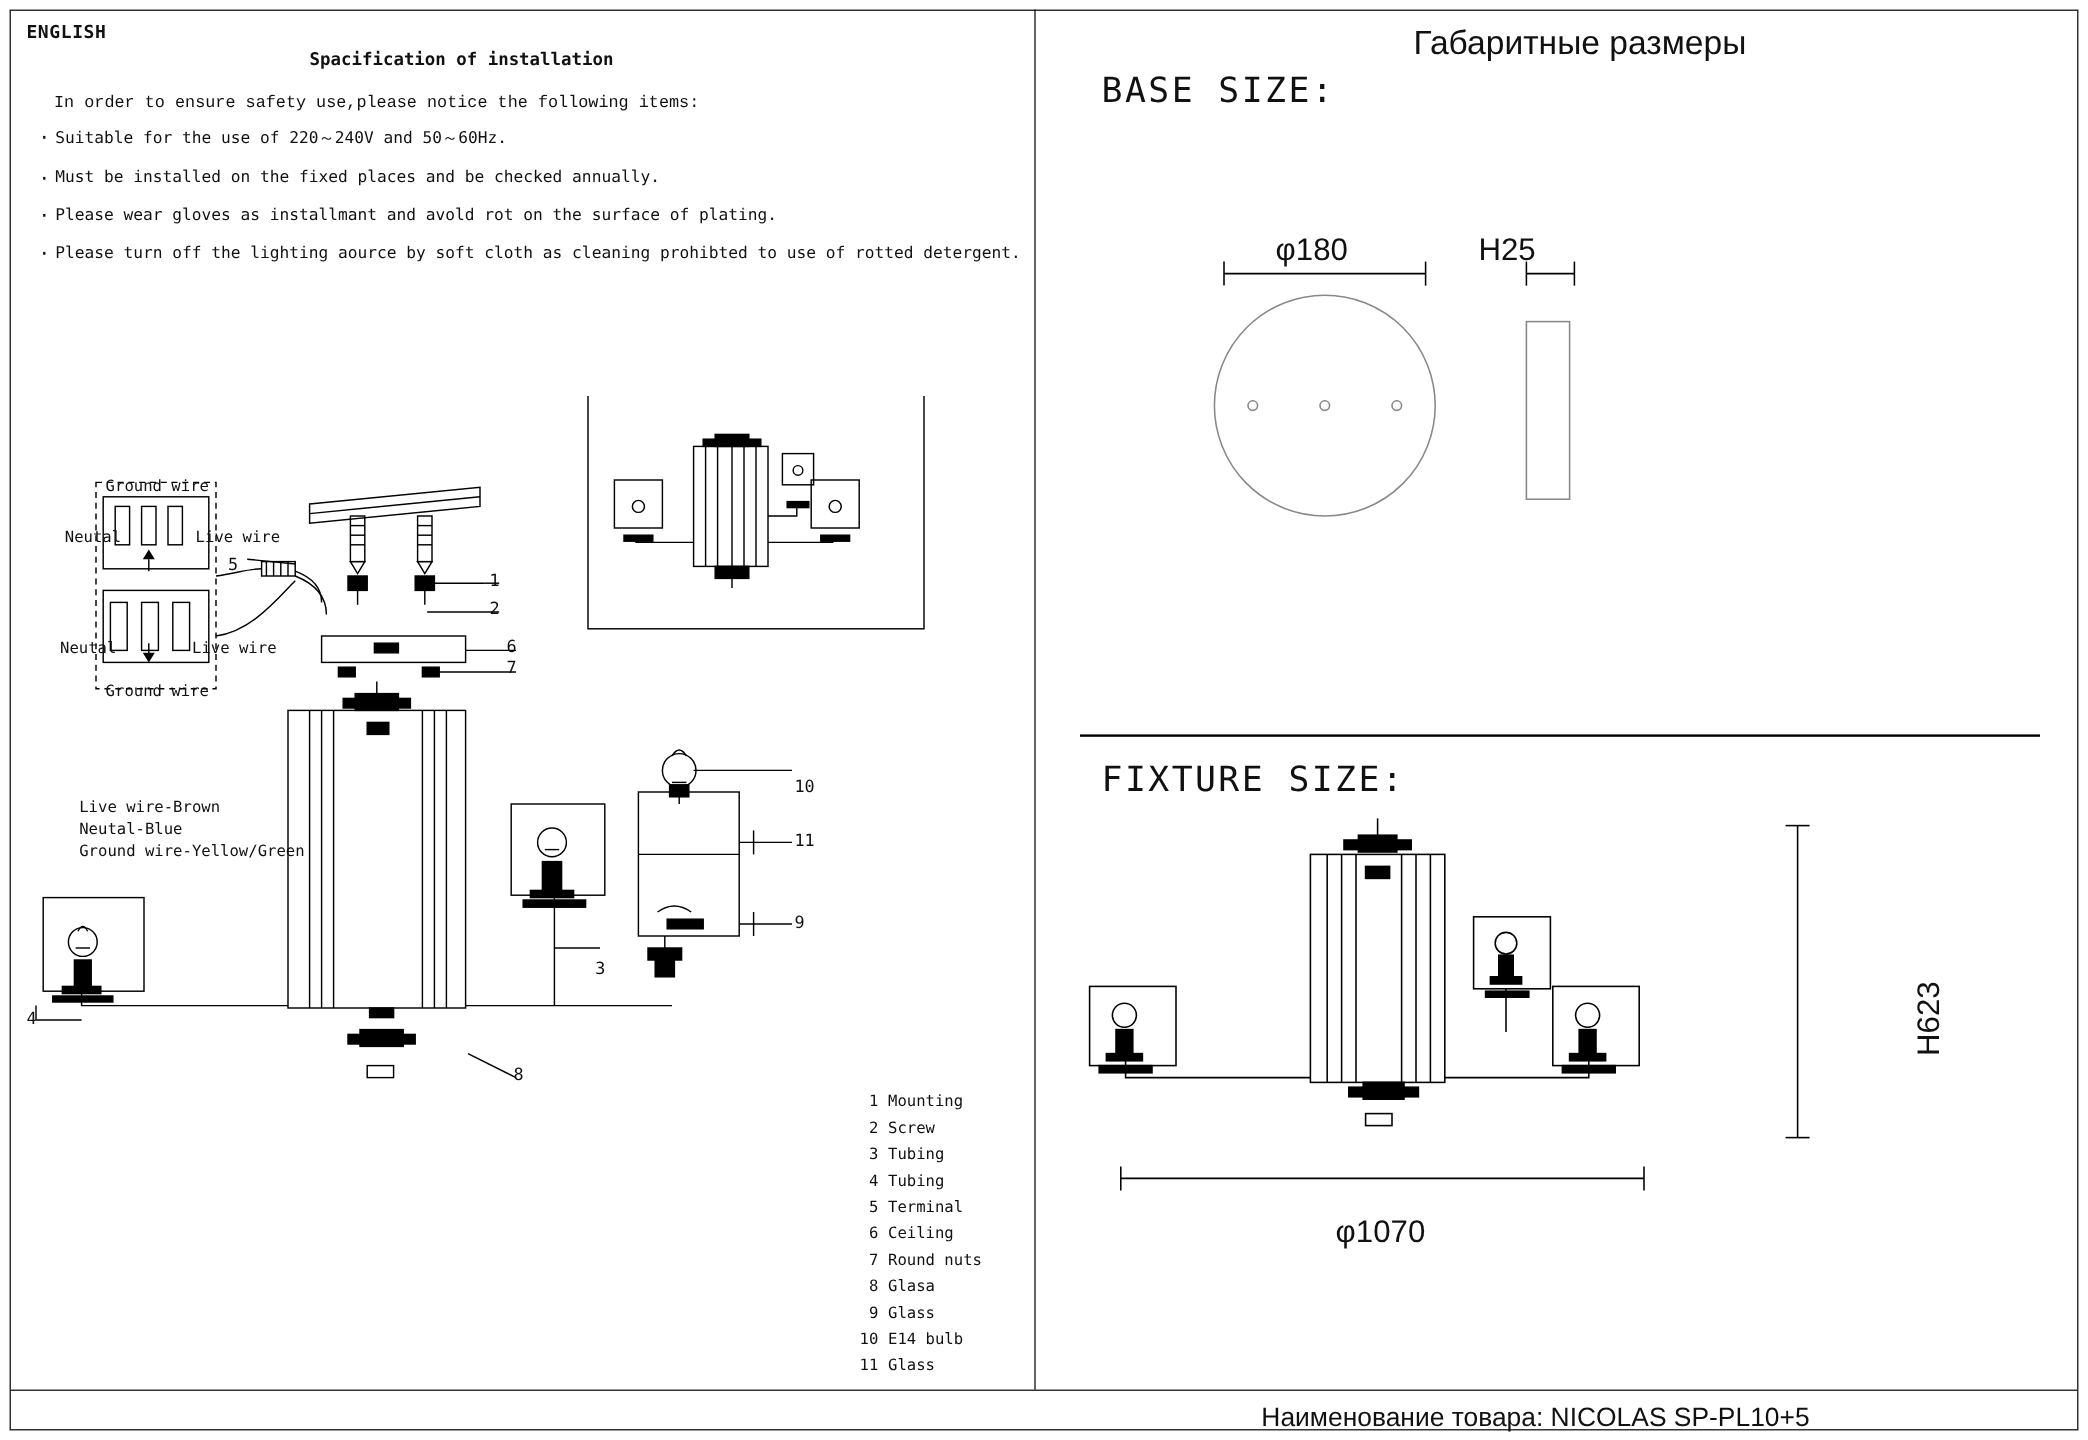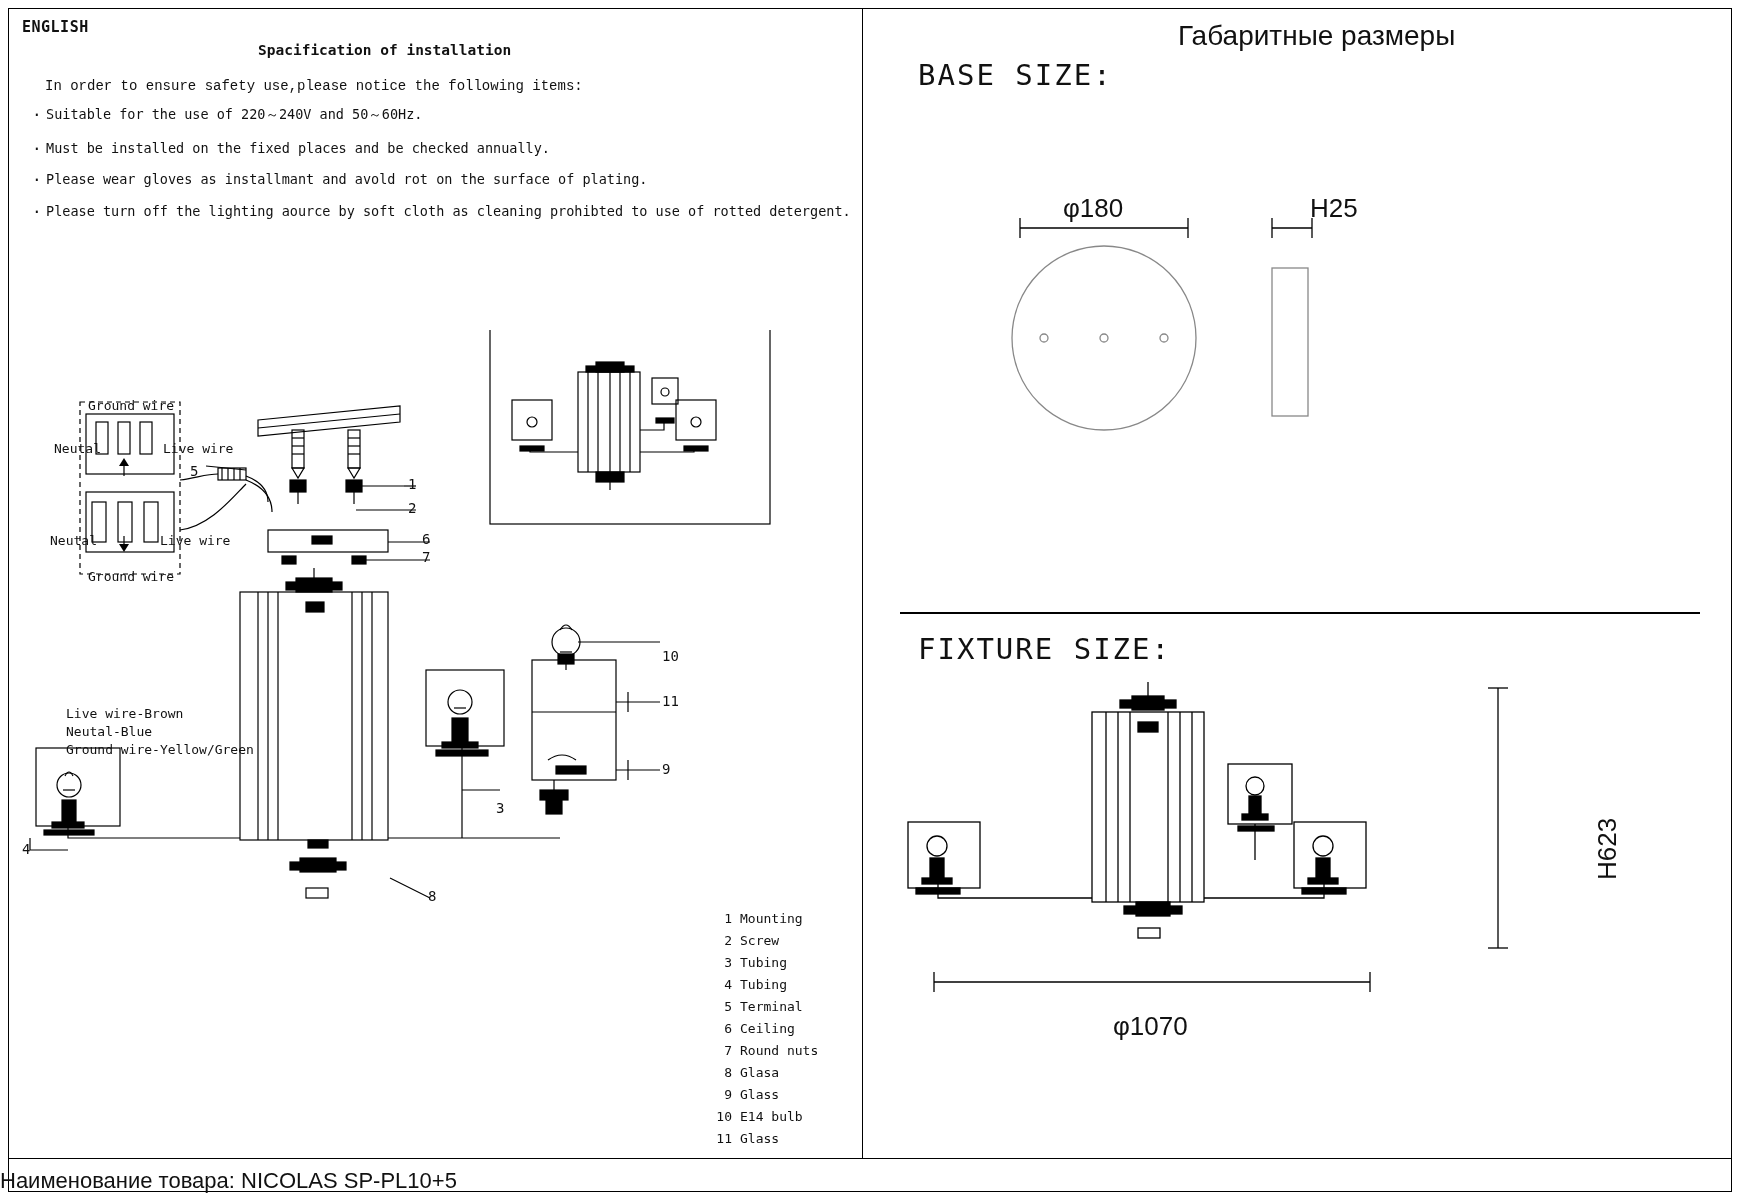--- a/index.html
+++ b/index.html
@@ -106,21 +106,20 @@
     font-size: 13px;
   }
   .wire-legend {
     position: absolute;
     left: 66px;
     top: 665px;
     font-family: "DejaVu Sans Mono", monospace;
     font-size: 13px;
     line-height: 18px;
     white-space: pre;
-    margin-top: 40px;
   }
 
   
   .parts-list {
     position: absolute;
     left: 706px;
     top: 908px;
     font-family: "DejaVu Sans Mono", monospace;
     font-size: 13px;
     line-height: 22px;
@@ -171,21 +170,21 @@
     transform: rotate(-90deg);
     transform-origin: left top;
     white-space: nowrap;
   }
 
   .footer {
     position: absolute;
     left: 0;
     top: 1168px;
     width: 1508px;
-    text-align: left;
+    text-align: right;
     font-size: 22px;
     font-family: "Liberation Sans", sans-serif;
   }
 
   svg { display: block; }
   .sv { position: absolute; }
 </style>
 </head>
 <body>
 
@@ -413,21 +412,21 @@
 
     <line x1="392" y1="18" x2="432" y2="18"></line>
     <line x1="392" y1="8" x2="392" y2="28"></line>
     <line x1="432" y1="8" x2="432" y2="28"></line>
 
     <rect x="392" y="58" width="36" height="148" stroke="#888"></rect>
   </g>
 </svg>
 
 <div class="dim-text" style="left:1063px; top:193px;">φ180</div>
-<div class="dim-text" style="left:1310px; top:193px;">H25</div>
+<div class="dim-text" style="left:1232px; top:193px;">H25</div>
 
 <svg class="sv" style="left:880px; top:660px;" width="840" height="380" viewBox="0 0 840 380">
   <g fill="none" stroke="#000" stroke-width="1.3">
 
     <rect x="212" y="52" width="112" height="190"></rect>
     <line x1="226" y1="52" x2="226" y2="242"></line>
     <line x1="238" y1="52" x2="238" y2="242"></line>
     <line x1="250" y1="52" x2="250" y2="242"></line>
     <line x1="288" y1="52" x2="288" y2="242"></line>
     <line x1="300" y1="52" x2="300" y2="242"></line>

